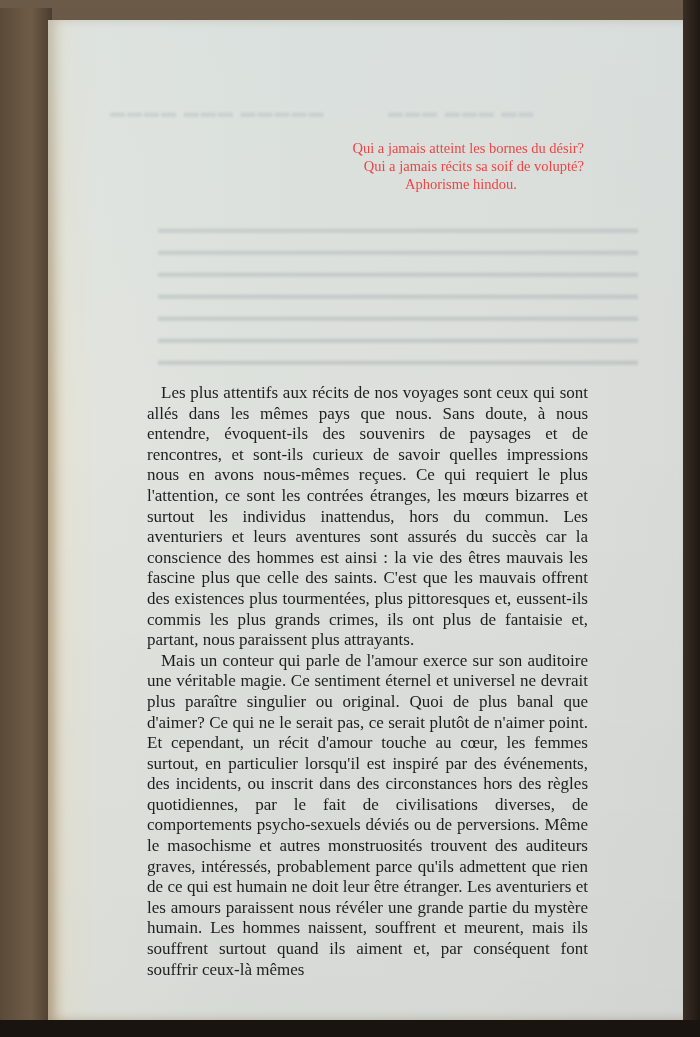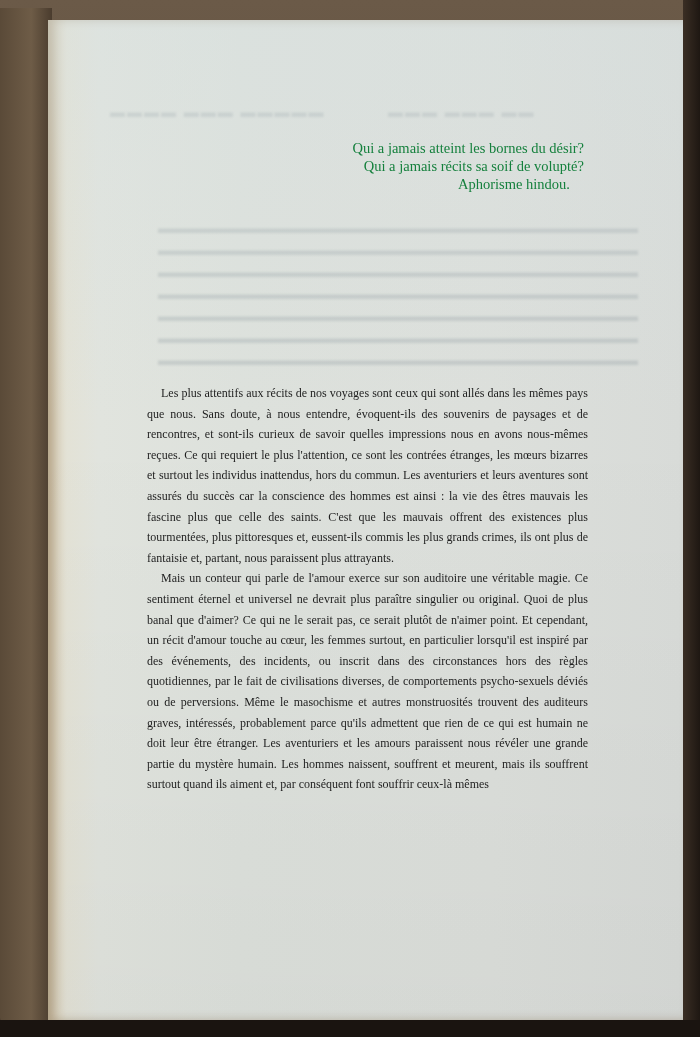--- a/index.html
+++ b/index.html
@@ -31,27 +31,27 @@
     pointer-events:none;
   }
   .ghost {
     position:absolute; font-family:"Liberation Serif", serif;
     color:rgba(110,125,130,0.22); font-size:15px; filter:blur(1.2px);
     white-space:nowrap;
   }
   .epigraph {
     position:absolute; left:352px; top:139px; width:232px;
     font-family:"Liberation Serif", serif; font-size:14.5px; line-height:18px;
-    color:#15803d; text-align:right;
+    color:#ef4444; text-align:right;
   }
   .epigraph .line { display:block; white-space:nowrap; }
-  .epigraph .attrib { display:block; text-align:right; padding-right:14px; }
+  .epigraph .attrib { display:block; text-align:center; padding-right:14px; }
   .body-text {
     position:absolute; left:147px; top:383px; width:441px;
-    font-family:"Liberation Serif", serif; font-size:12px; line-height:20.6px;
+    font-family:"Liberation Serif", serif; font-size:17px; line-height:20.6px;
     color:#1e1e1e; text-align:justify;
   }
   .body-text p { margin:0; text-indent:0; }
   .body-text p.indent { text-indent:14px; }
 </style>
 </head>
 <body>
 
 <div class="backcover"></div>
 <div class="floor-right"></div>

